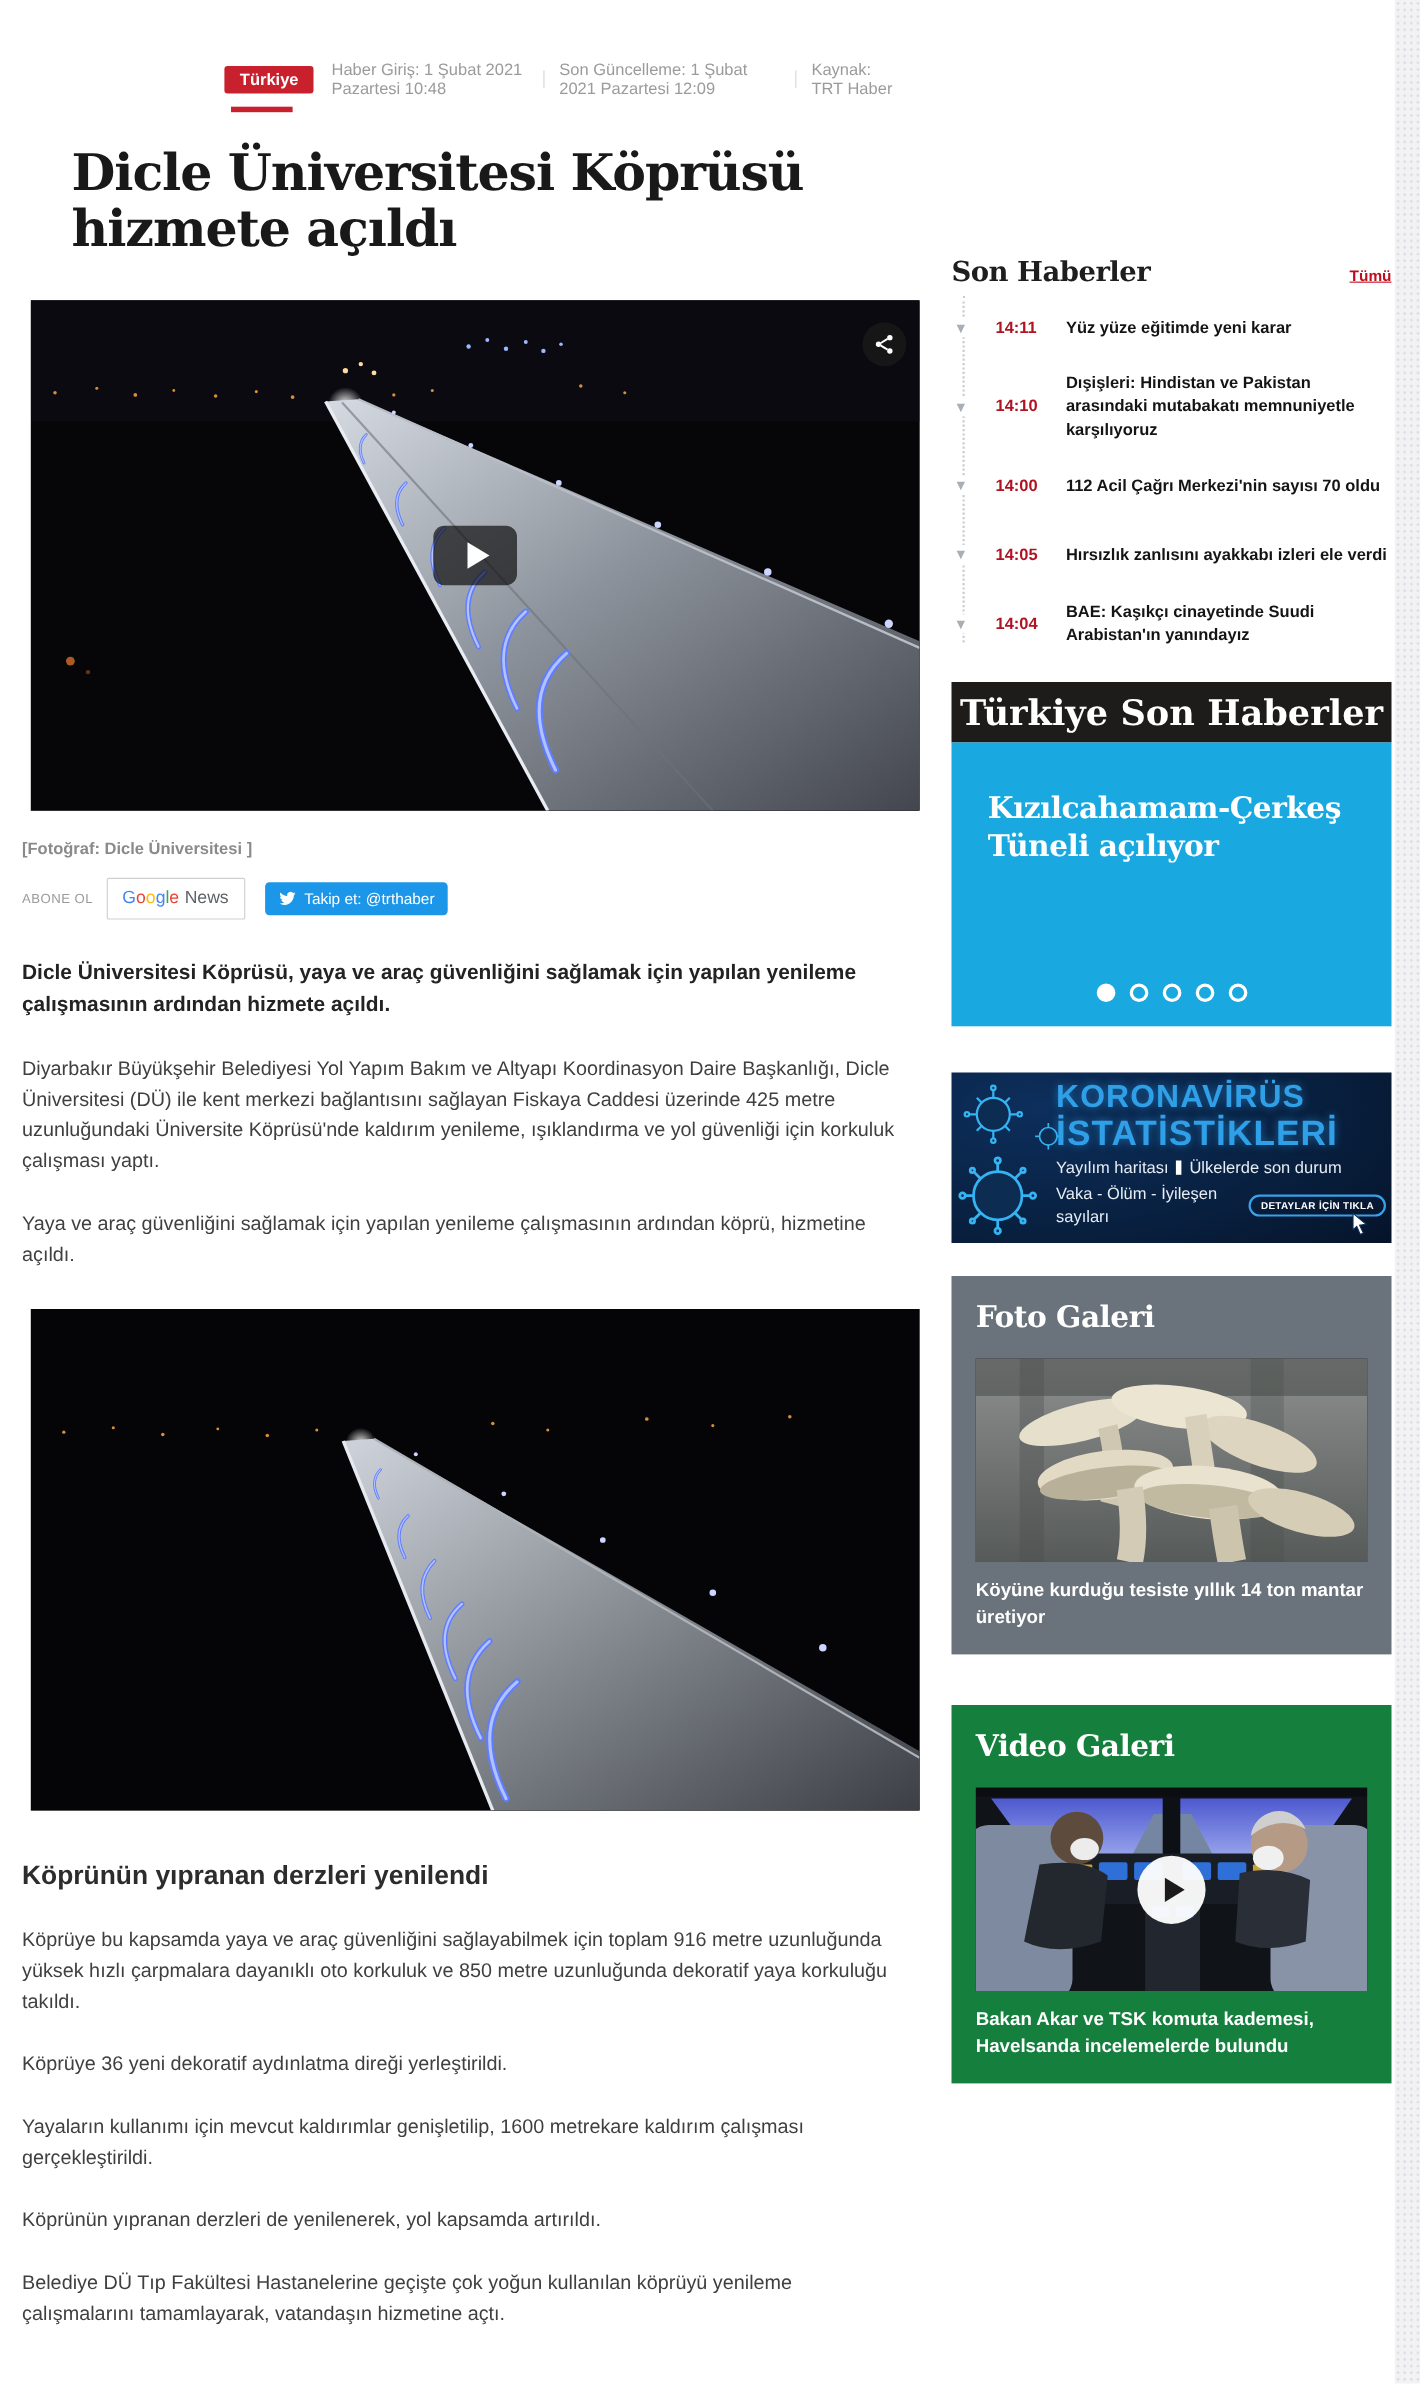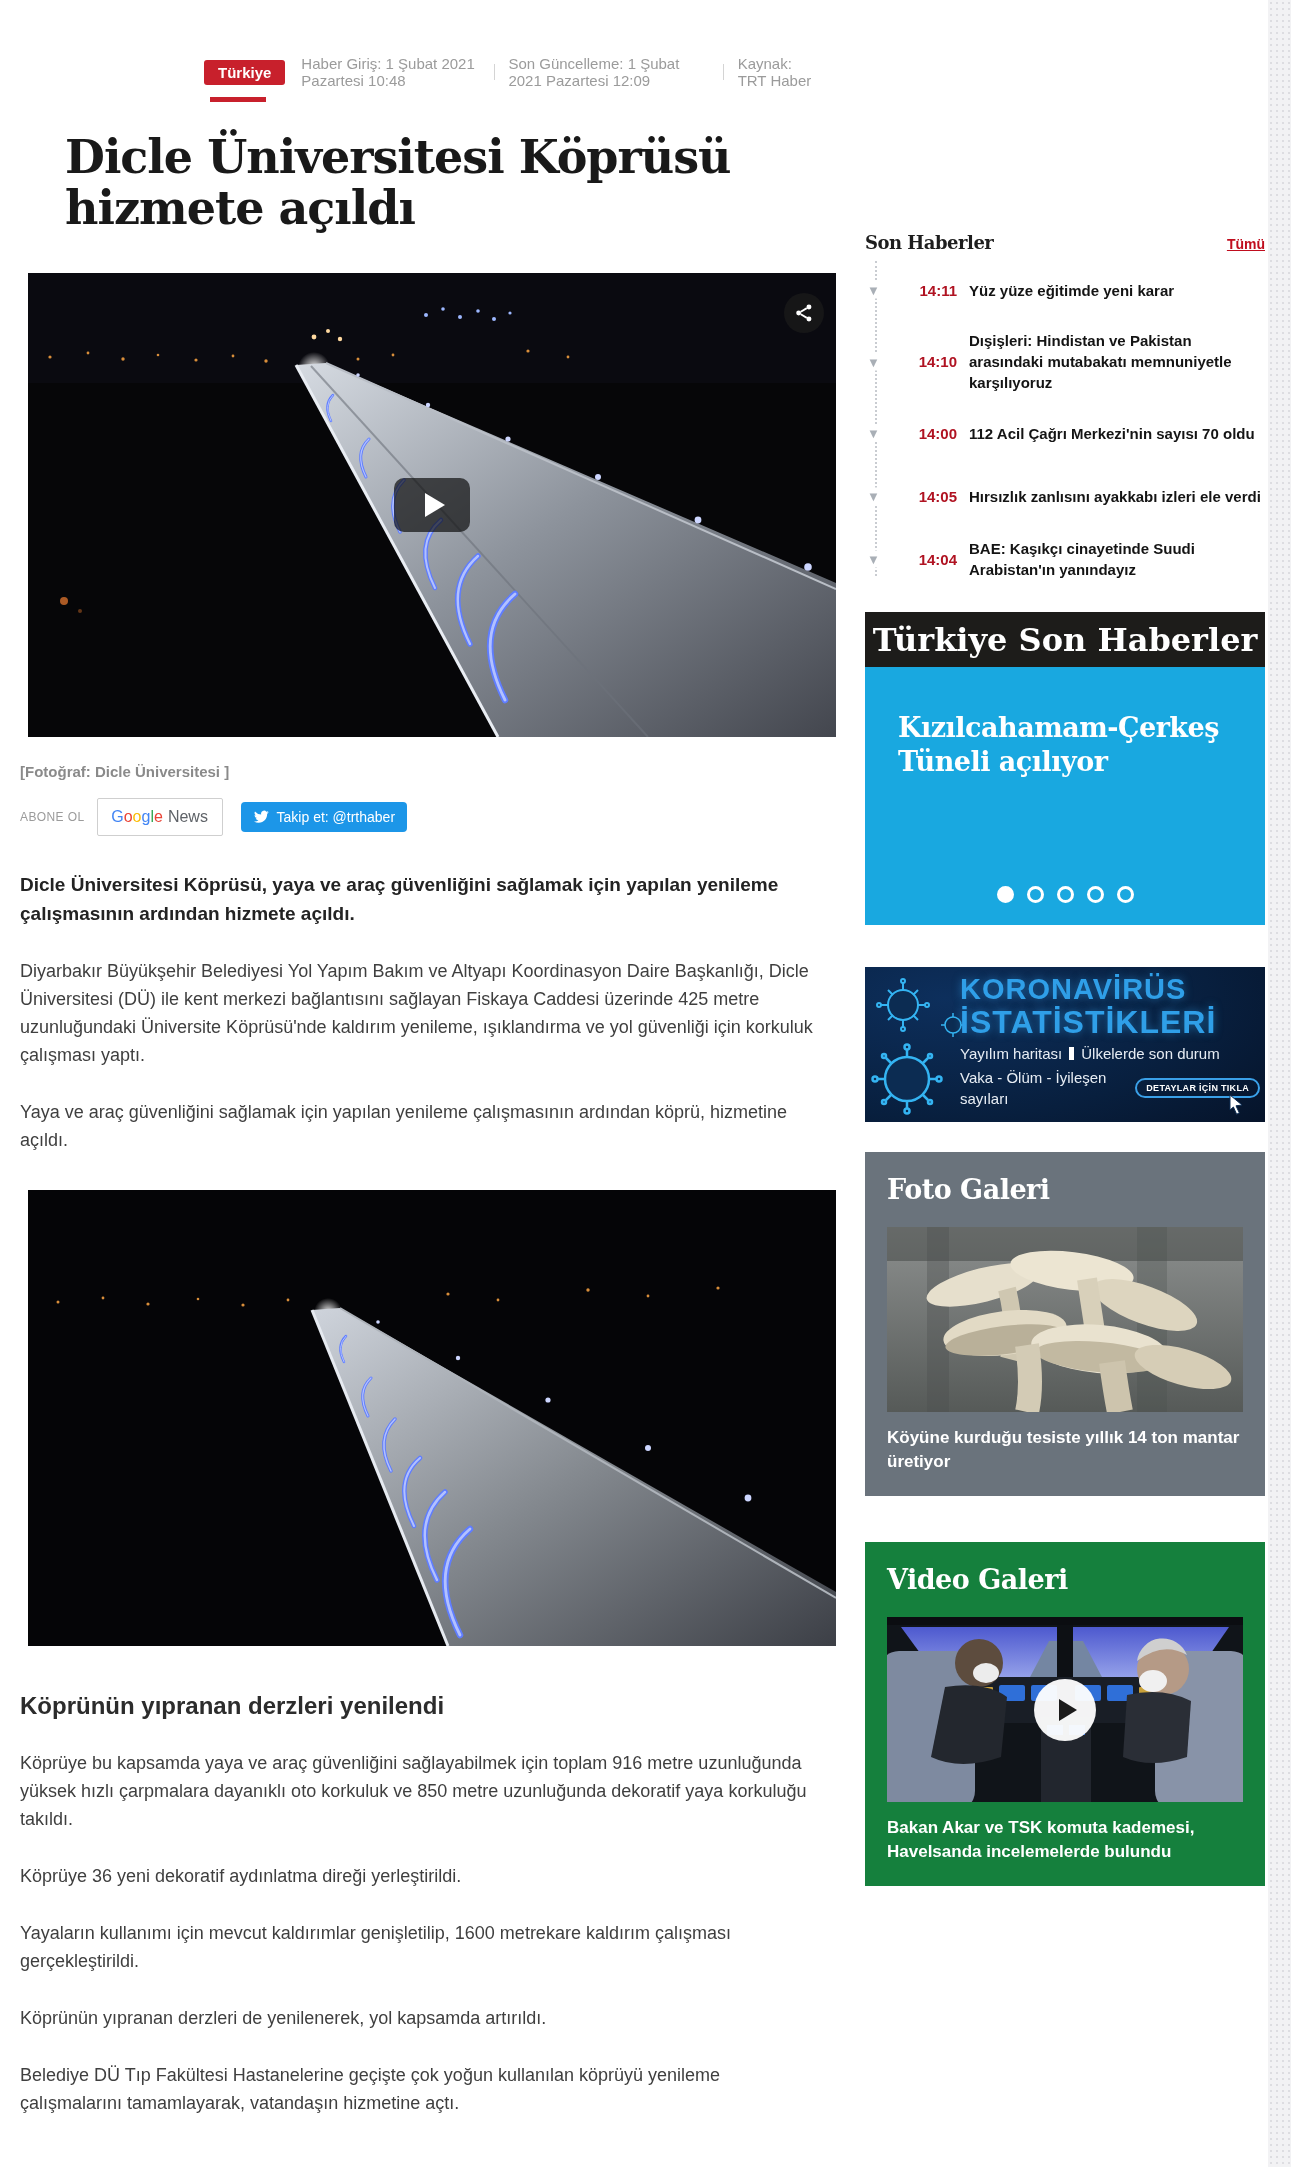--- a/index.html
+++ b/index.html
@@ -75,33 +75,33 @@
   .para{margin-top:29px;width:800px;font-size:18px;line-height:28px;color:#3f3f3f;}
   .media2{
     position:relative;width:808px;height:456px;margin:36px 0 0 8px;
     background:#060608;overflow:hidden;cursor:pointer;
   }
   .subhead{margin-top:46px;font-size:24px;font-weight:bold;color:#2c2c2c;}
 
   
   .sidebar{position:absolute;left:865px;top:0;width:400px;}
   .latest-head{margin-top:232px;display:flex;align-items:baseline;justify-content:space-between;}
-  .latest-title{font-size:18px;font-weight:bold;color:#1e1e1e;letter-spacing:-.5px;}
+  .latest-title{font-size:25px;font-weight:bold;color:#1e1e1e;letter-spacing:-.5px;}
   .all-link{font-size:14px;font-weight:bold;color:#c00d1e;text-decoration:underline;cursor:pointer;}
 
   .timeline{position:relative;margin-top:14px;list-style:none;padding:0;}
   .timeline::before{
     content:'';position:absolute;left:10px;top:-6px;bottom:6px;border-left:2px dotted #c9ccd1;
   }
   .t-item{position:relative;display:flex;align-items:center;min-height:46px;margin-bottom:17px;cursor:pointer;}
   .t-arrow{
     position:absolute;left:2px;top:50%;transform:translateY(-50%);
     color:#a9afb6;font-size:13px;background:#fff;line-height:13px;padding:2px 0;
   }
-  .t-time{position:absolute;left:40px;width:52px;font-size:15px;font-weight:bold;color:#b01322;text-align:right;}
+  .t-time{position:absolute;left:40px;width:52px;font-size:15px;font-weight:bold;color:#b01322;}
   .t-title{margin-left:104px;font-size:15px;line-height:21px;font-weight:bold;color:#141414;}
 
   .band{
     margin-top:30px;height:55px;background:#1d1c1a;color:#fff;
     display:flex;align-items:center;justify-content:center;font-size:32px;font-weight:bold;
     cursor:pointer;
   }
   .promo{
     position:relative;height:258px;background:#19a8e0;color:#fff;cursor:pointer;
   }

